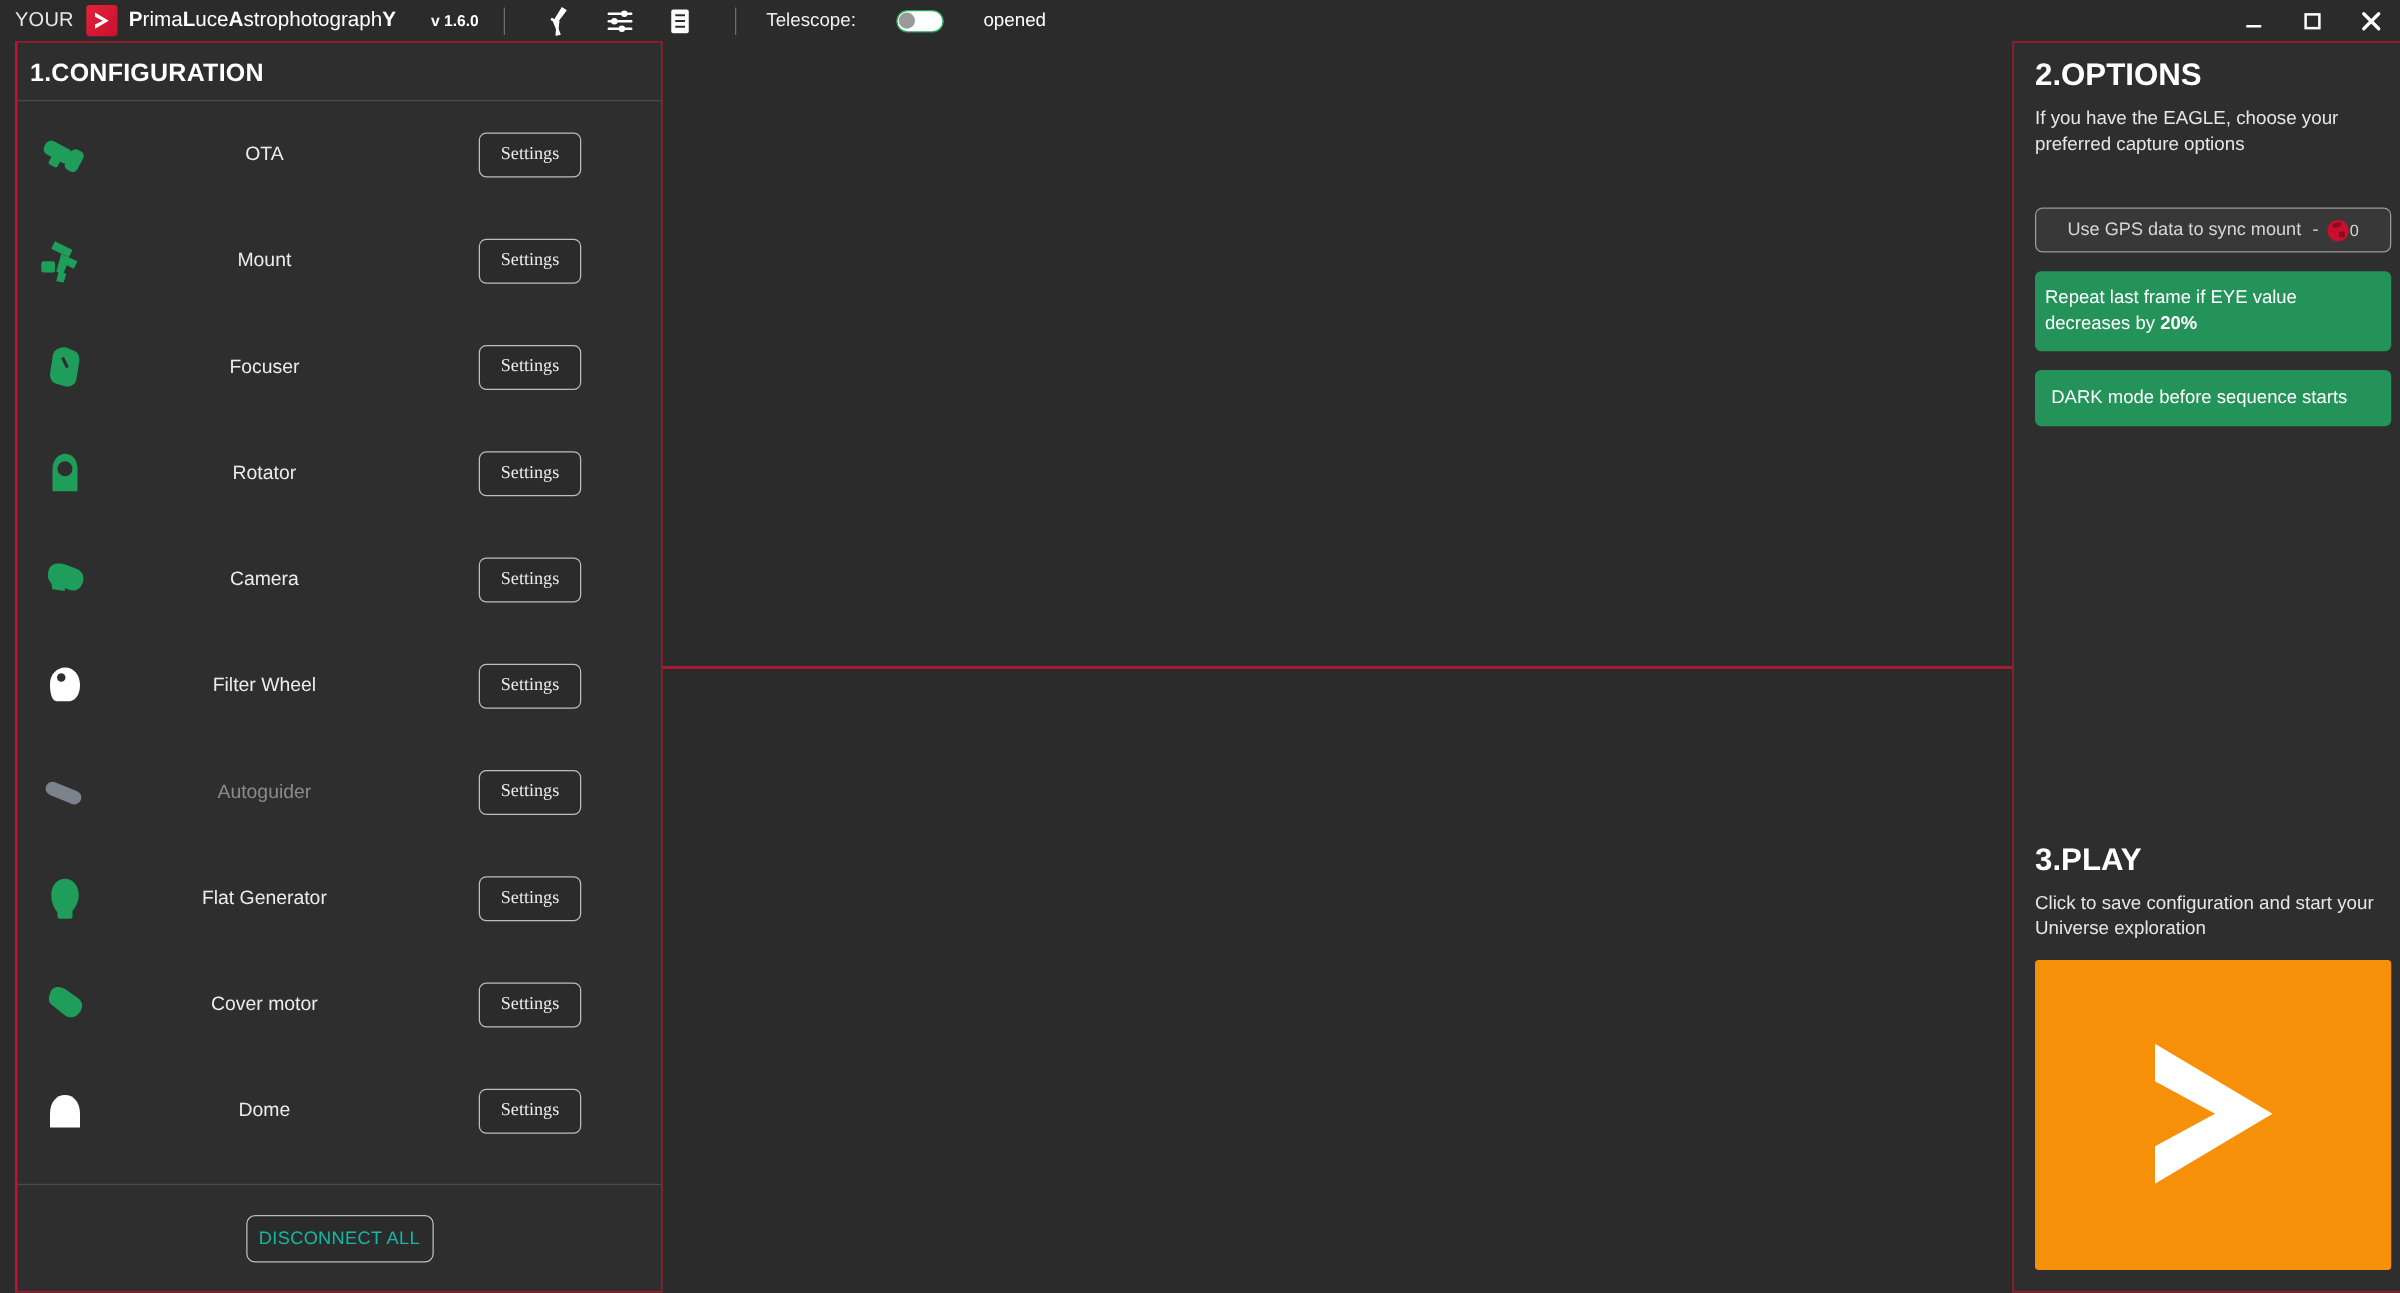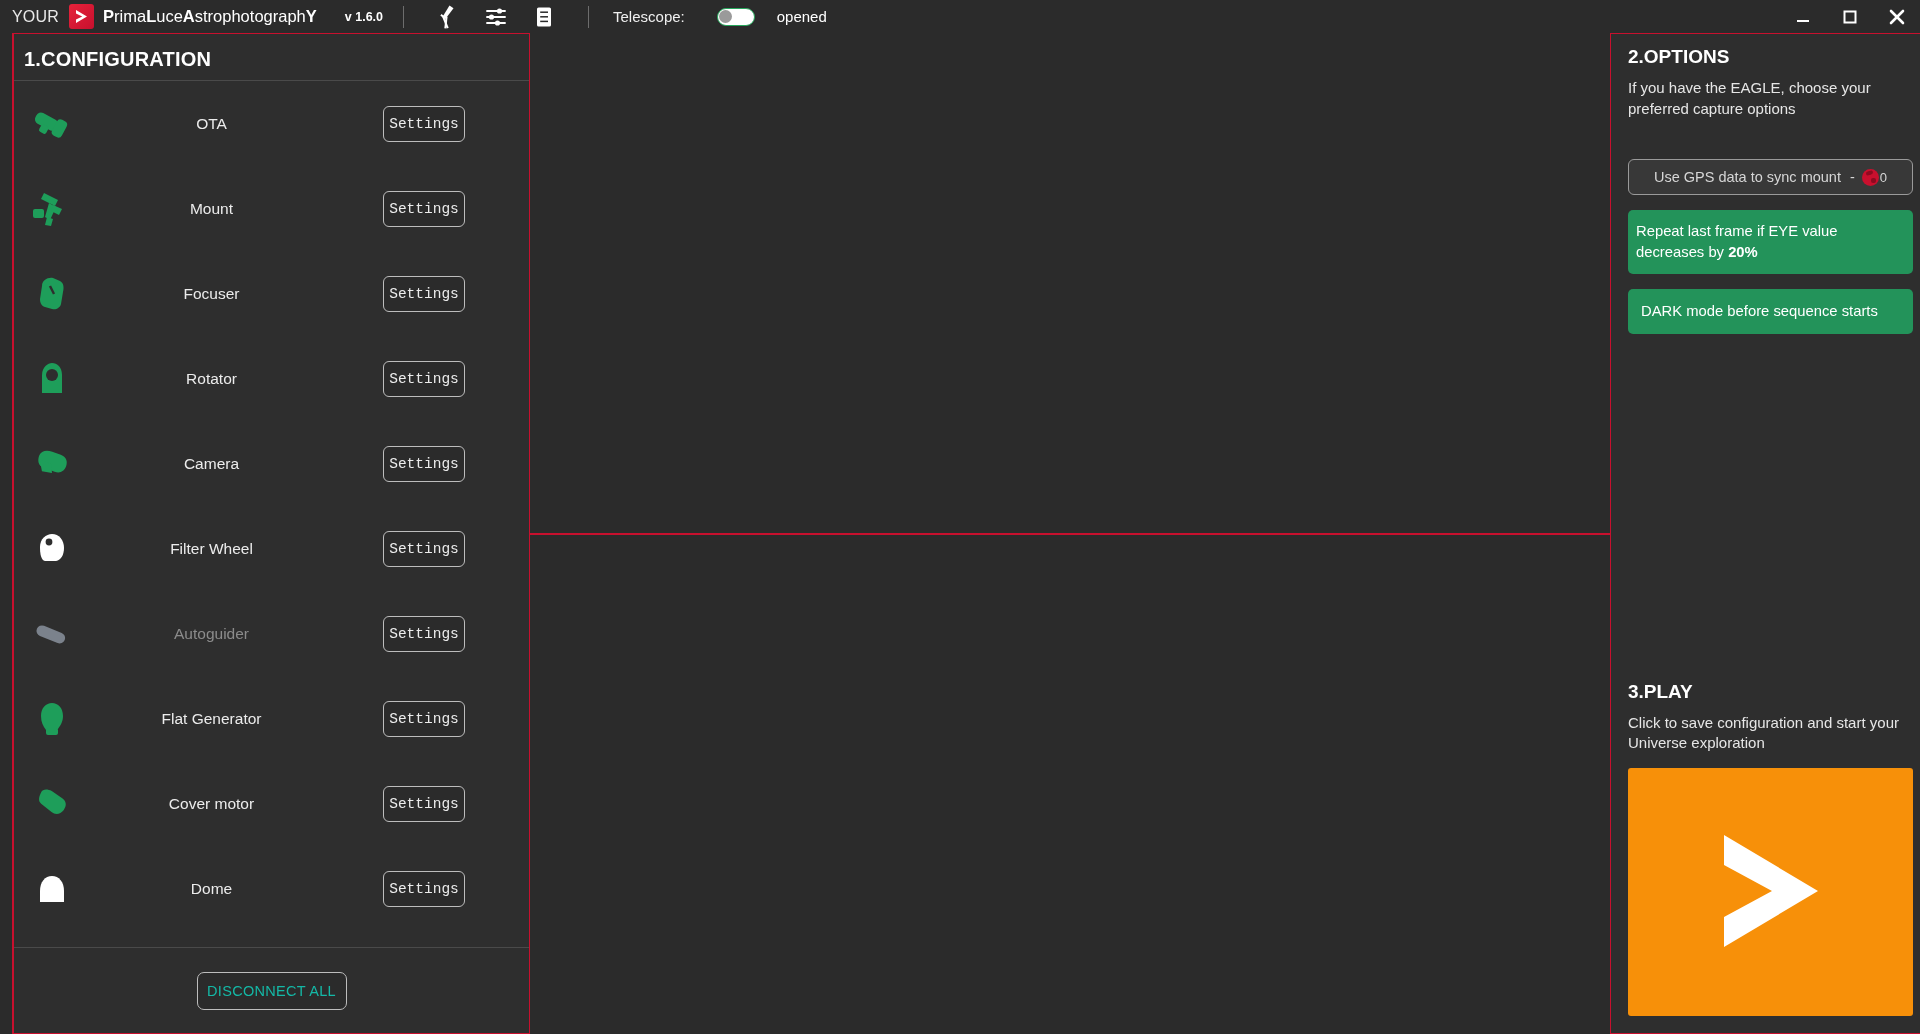--- a/index.html
+++ b/index.html
@@ -51,21 +51,21 @@
     width: 38px; height: 18px; border-radius: 9px;
     border: 1.6px solid #26a65b; background: #ffffff;
     margin-left: 32px; position: relative;
     flex: 0 0 auto;
   }
   .tb-toggle .knob {
     position: absolute; left: 1px; top: 1px;
     width: 13px; height: 13px; border-radius: 50%;
     background: #9a9a9a;
   }
-  .tb-status { font-size: 15px; color: #ffffff; margin-left: 22px; }
+  .tb-status { font-size: 15px; color: #ffffff; margin-left: 32px; }
 
   #wincontrols {
     position: absolute; right: 0; top: 0; height: 33px;
     display: flex; align-items: center;
   }
   .wc {
     width: 47px; height: 33px;
     display: flex; align-items: center; justify-content: center;
   }
 
@@ -114,21 +114,21 @@
   .dev-name {
     flex: 1 1 auto; text-align: center;
     font-size: 15.5px; color: #ececec;
     padding-right: 48px;
   }
   .dev-name.disabled { color: #8b8b8b; }
   .btn-settings {
     width: 82px; height: 36px;
     border: 1px solid #bdbdbd; border-radius: 6px;
     background: #2b2b2b; color: #ececec;
-    font-family: Liberation Mono, monospace;
+    font-family: Liberation Serif, serif;
     font-size: 14.5px;
     display: flex; align-items: center; justify-content: center;
     flex: 0 0 auto;
     cursor: pointer;
   }
 
   #disconnect-bar {
     height: 86px;
     border-top: 1px solid #4a4a4a;
     display: flex; align-items: center; justify-content: center;
@@ -160,21 +160,21 @@
   
   #right-panel {
     width: 322px; height: 100%;
     border: 1.6px solid #c8102e;
     border-right: 2.5px solid #c8102e;
     background: #2e2e2e;
     padding: 12px 17px 0 17px;
     display: flex; flex-direction: column;
   }
   .panel-title {
-    font-size: 19px; font-weight: bold; color: #ffffff;
+    font-size: 25px; font-weight: bold; color: #ffffff;
   }
   .panel-desc {
     font-size: 15px; color: #e6e6e6; line-height: 1.38;
     margin-top: 10px;
   }
   .opt-gps {
     margin-top: 40px; height: 36px;
     border: 1px solid #9a9a9a; border-radius: 6px;
     background: #383838;
     display: flex; align-items: center; justify-content: center;

